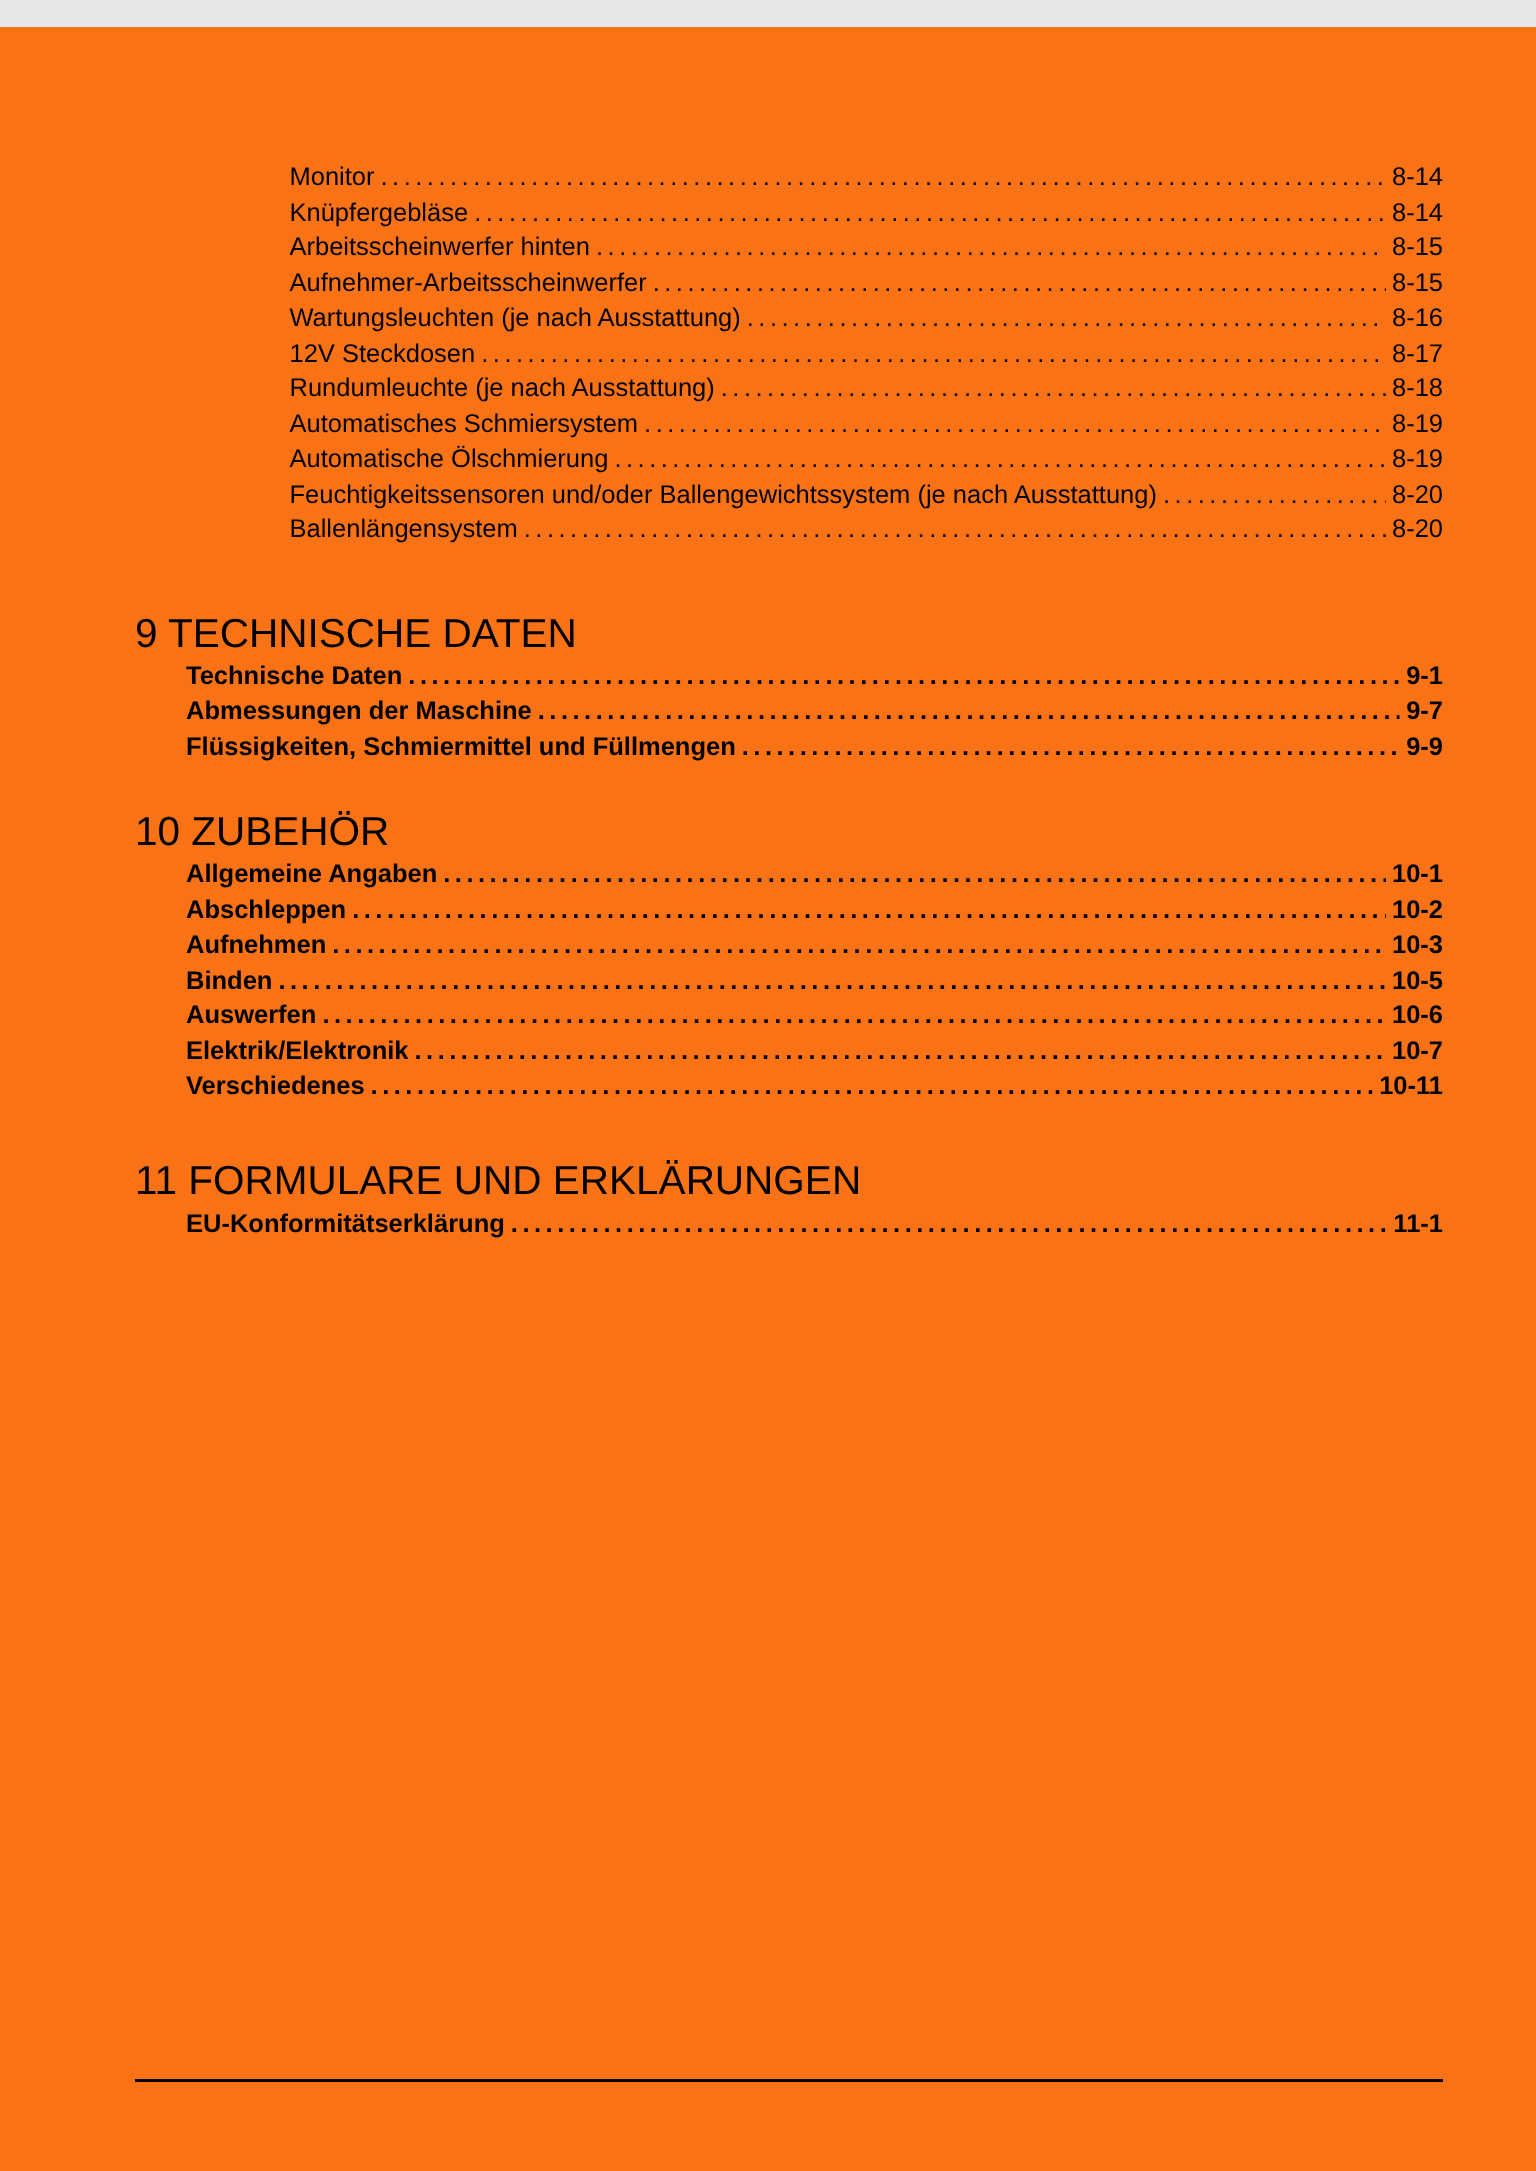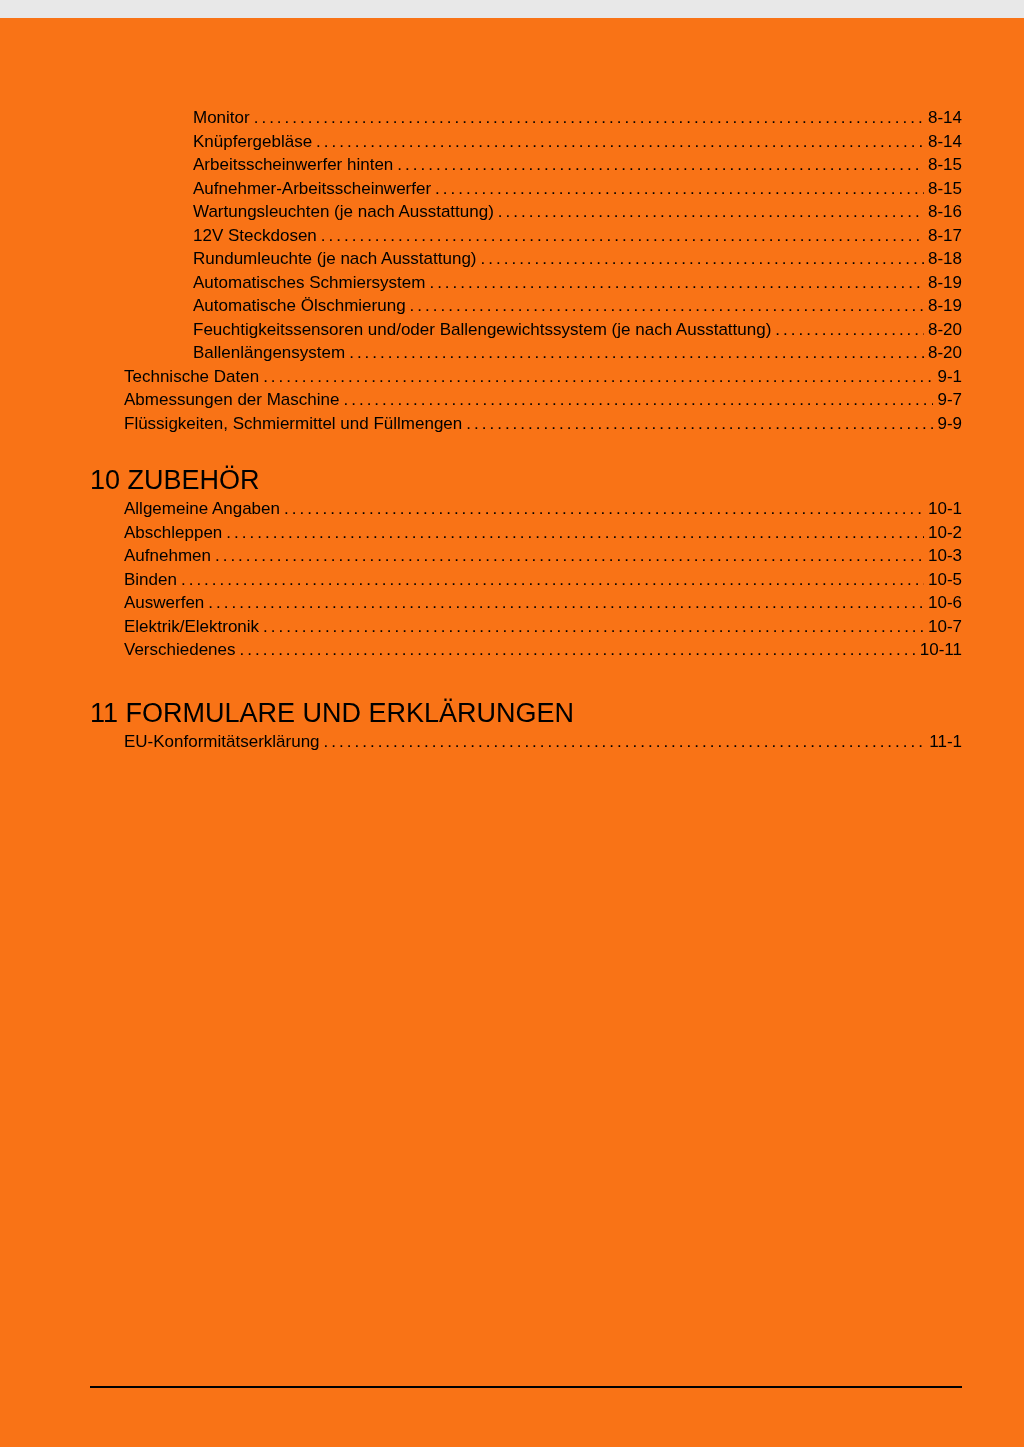--- a/index.html
+++ b/index.html
@@ -51,21 +51,21 @@
     display: flex;
     align-items: baseline;
     font-size: 17px;
     line-height: 23.5px;
   }
   .toc-row .label {
     white-space: nowrap;
     flex: 0 1 auto;
     overflow: hidden;
   }
-  .indent-1 { padding-left: 34px; }
+  .indent-1 { padding-left: 34px; font-weight: bold; }
   .indent-2 { padding-left: 103px; }
   .indent-3 { padding-left: 138px; }
 
   .leader {
     flex: 1 1 12px;
     min-width: 12px;
     overflow: hidden;
     white-space: nowrap;
     margin: 0 4px 0 4px;
     letter-spacing: 3px;
@@ -144,20 +144,21 @@
           <span class="leader"></span>
           <span class="pagenum">8-20</span>
         </div>
         <div class="toc-row indent-2">
           <span class="label">Ballenlängensystem</span>
           <span class="leader"></span>
           <span class="pagenum">8-20</span>
         </div>
       </section>
       <section class="toc-section sec-2">
+        <div class="heading chapter">9 TECHNISCHE DATEN</div>
         <div class="toc-row indent-1">
           <span class="label">Technische Daten</span>
           <span class="leader"></span>
           <span class="pagenum">9-1</span>
         </div>
         <div class="toc-row indent-1">
           <span class="label">Abmessungen der Maschine</span>
           <span class="leader"></span>
           <span class="pagenum">9-7</span>
         </div>

